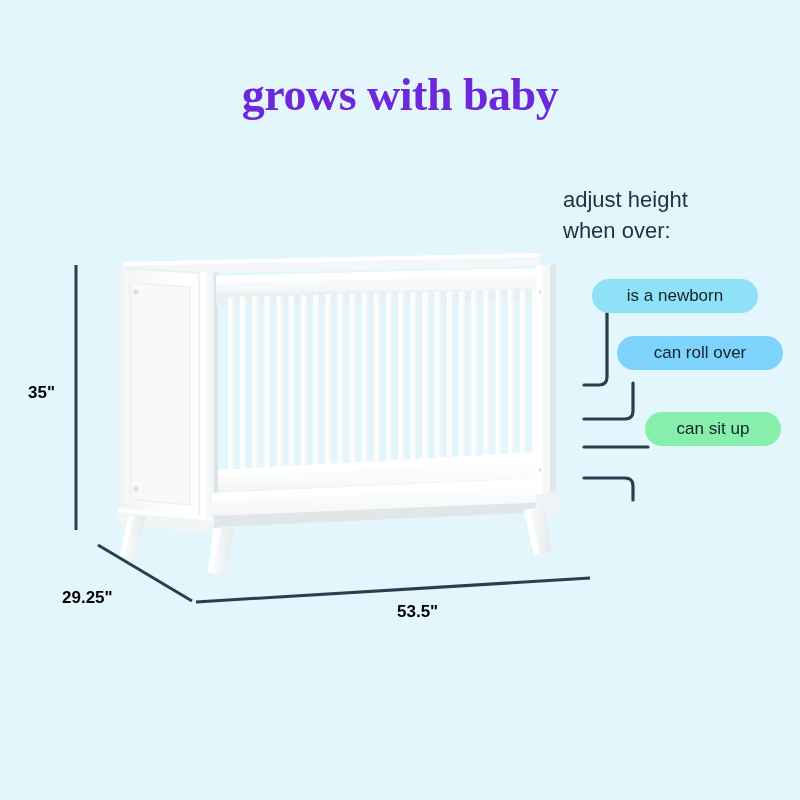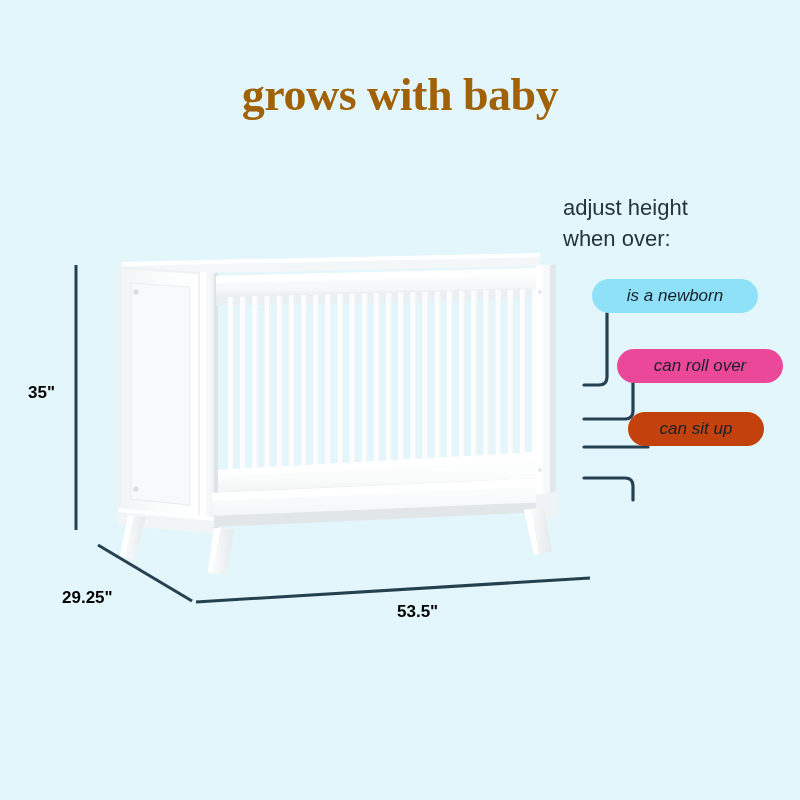--- a/index.html
+++ b/index.html
@@ -18,57 +18,56 @@
     text-align:center;
     font-family:"Liberation Serif", serif;
     font-weight:bold;
     font-size:46px;
     letter-spacing:-0.5px;
     color:#1f3d55;
   }
 
   
   .subtitle{
-    position:absolute;left:563px;top:192px;width:230px;
+    position:absolute;left:563px;top:184px;width:230px;
     font-size:22px;line-height:31px;color:#25333f;
     font-family:"Liberation Sans", sans-serif;
   }
   .subtitle span{display:block;}
 
   
   .pill{
     position:absolute;
     height:34px;
     border-radius:17px;
     display:flex;align-items:center;justify-content:center;
     font-size:17px;color:#16212b;
     white-space:nowrap;
     padding:0 18px;
     box-sizing:border-box;
-    font-style:italic;
   }
 
   
   svg.layer{position:absolute;left:0;top:0;width:800px;height:800px;pointer-events:none;}
   svg.layer *{pointer-events:auto;}
 
   
   .dimlabel{
     position:absolute;
     font-size:17px;font-weight:bold;color:#000;
     white-space:nowrap;
     font-family:"Liberation Sans", sans-serif;
   }
 </style>
 </head>
 <body style="background: rgb(226, 246, 251);">
 
 <div id="stage">
 
-  <div class="title" style="color: #a16207;">grows with baby</div>
+  <div class="title" style="color: #6d28d9;">grows with baby</div>
 
   <div class="subtitle" style="color: rgb(37, 51, 63);">
     <span>adjust height</span>
     <span>when over:</span>
   </div>
 
   <svg class="layer" viewBox="0 0 800 800">
     <defs>
       <linearGradient id="gPanel" x1="0" y1="0" x2="1" y2="0">
         <stop offset="0%" stop-color="#f2f4f5"></stop>
@@ -243,18 +242,18 @@
       <path d="M633,383 L633,411 Q633,419 625,419 L584,419" stroke="#25404f"></path>
 
       <path d="M584,447 L648,447" stroke="#25404f"></path>
 
       <path d="M584,478 L625,478 Q633,478 633,486 L633,500" stroke="#25404f"></path>
     </g>
   </svg>
 
   <div class="pill" style="left: 592px; top: 279px; width: 166px; background: rgb(143, 225, 247);">is a newborn</div>
 
-  <div class="pill" style="left: 617px; top: 349px; width: 166px; background: #ec4899;">can roll over</div>
-
-  <div class="pill" style="left: 628px; top: 412px; width: 136px; background: #c2410c;">can sit up</div>
+  <div class="pill" style="left: 617px; top: 336px; width: 166px; background: #7dd3fc;">can roll over</div>
+
+  <div class="pill" style="left: 645px; top: 412px; width: 136px; background: #86efac;">can sit up</div>
 
 
 </div>
 
 </body></html>

